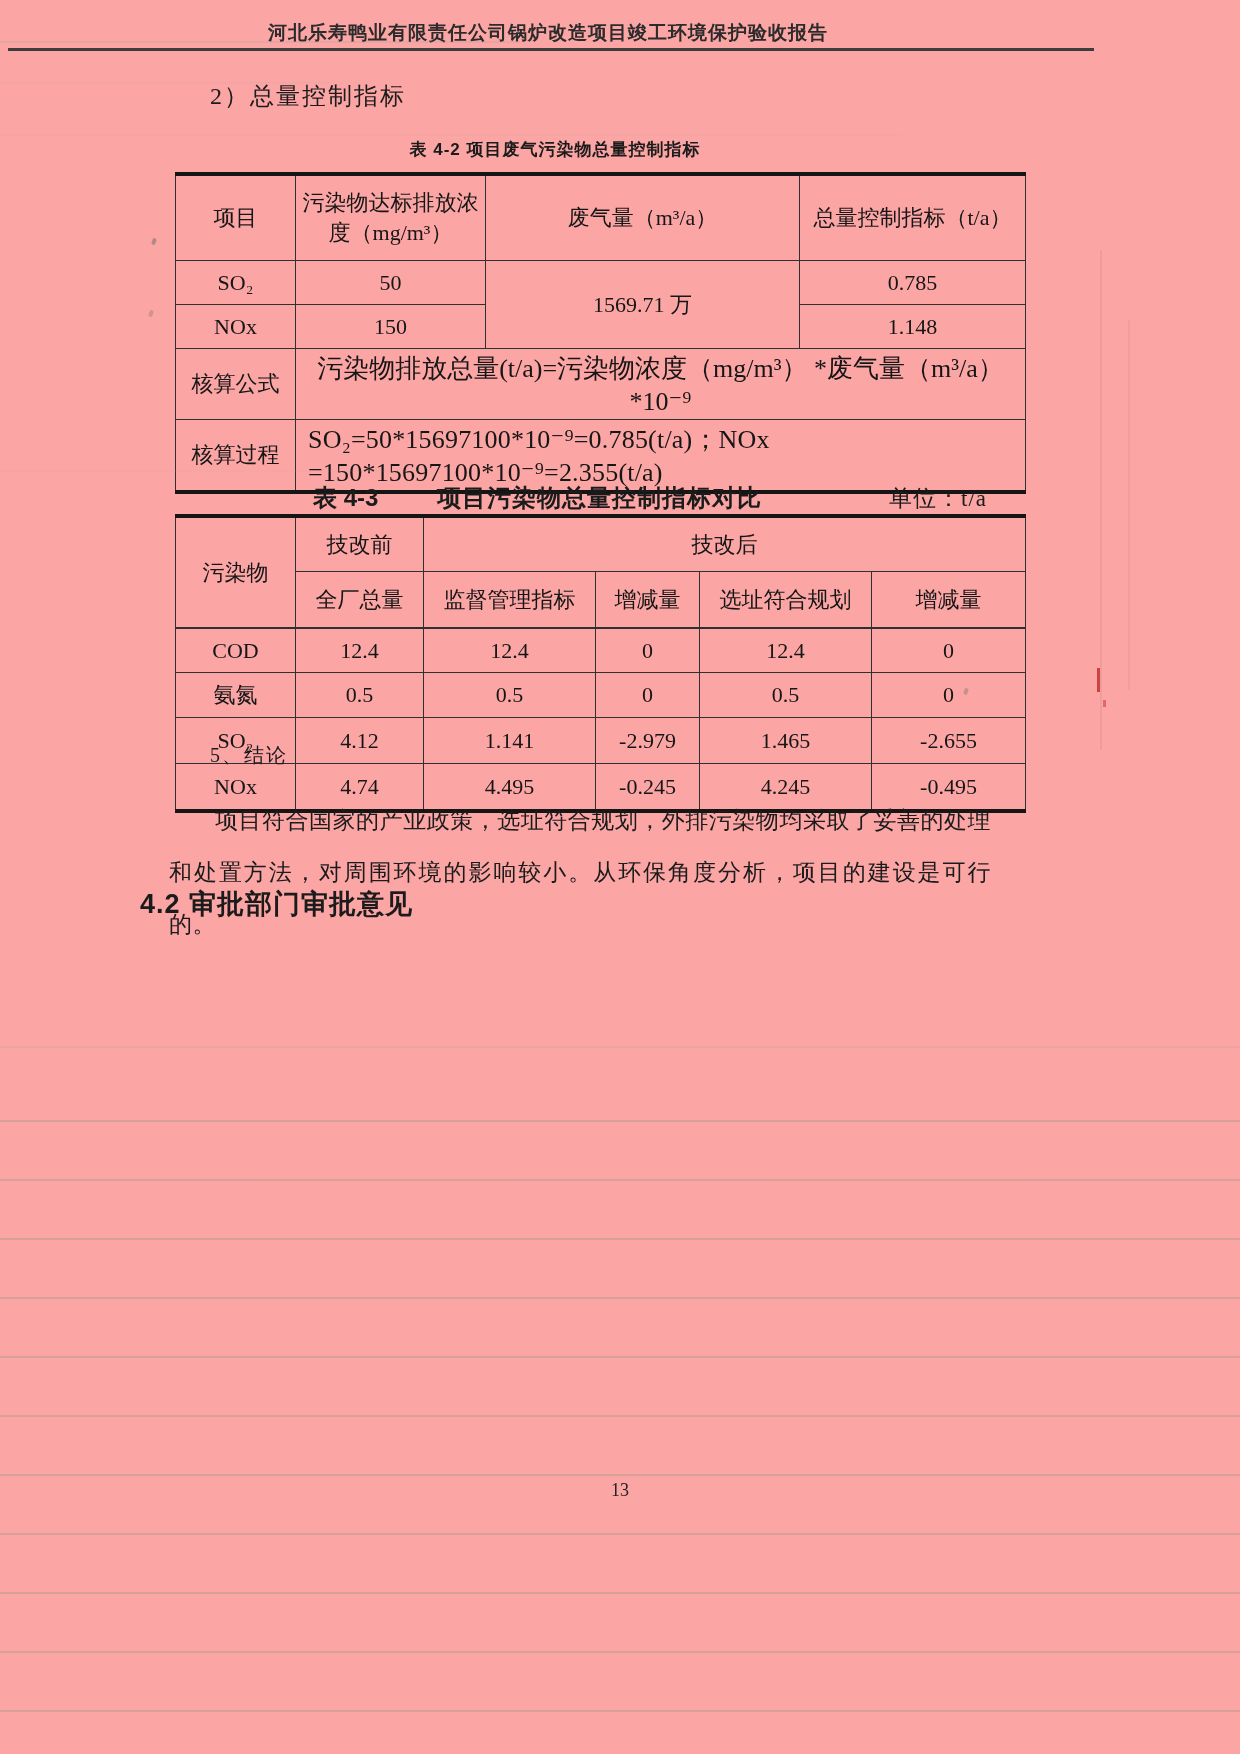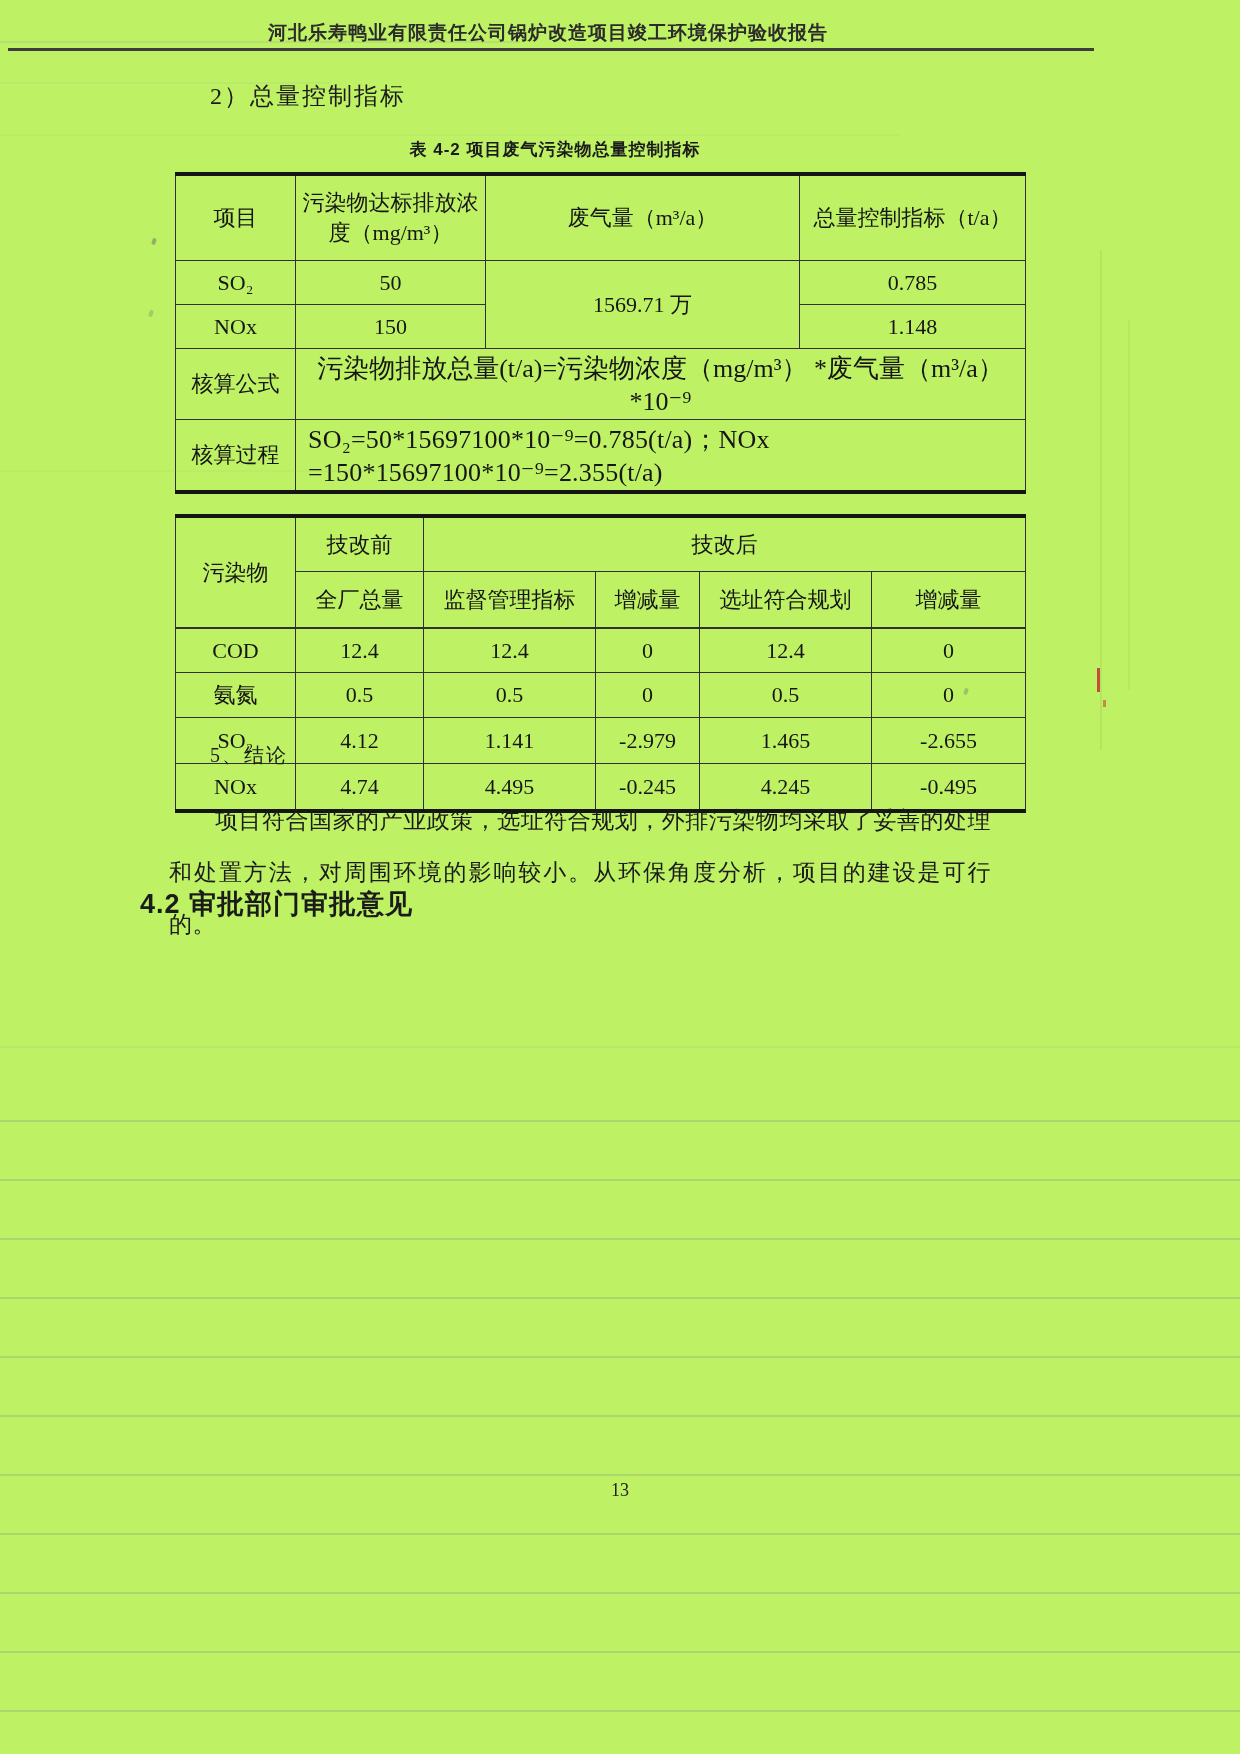--- a/index.html
+++ b/index.html
@@ -1,18 +1,18 @@
 <!DOCTYPE html>
 <html><head>
 <meta charset="utf-8">
 <style>
   html,body{margin:0;padding:0;background:#ffffff;}
   .page{
     position:relative;width:1240px;height:1754px;margin:0 auto;
-    background:#bef264;overflow:hidden;color:#1b1b1b;
+    background:#fca5a5;overflow:hidden;color:#1b1b1b;
     font-family:"Liberation Serif","DejaVu Serif",serif;
   }
   
   .doc-header-title{
     position:absolute;top:20px;left:0;width:1096px;text-align:center;
     font-family:"Liberation Sans","DejaVu Sans",sans-serif;
     font-weight:700;font-size:19px;color:#2b2b2b;letter-spacing:1px;
   }
   .header-rule{position:absolute;top:48px;left:8px;width:1086px;height:3px;background:#3d3d3d;}
   
@@ -120,20 +120,25 @@
         <td>核算公式</td>
         <td colspan="3" class="formula-cell">污染物排放总量(t/a)=污染物浓度（mg/m³） *废气量（m³/a） *10⁻⁹</td>
       </tr>
       <tr class="h50">
         <td>核算过程</td>
         <td colspan="3" class="process-cell">SO₂=50*15697100*10⁻⁹=0.785(t/a)；NOx =150*15697100*10⁻⁹=2.355(t/a)</td>
       </tr>
     </tbody>
   </table>
 
+  <div class="t43-titlebar">
+    <span class="t43-label">表 4-3</span>
+    <span class="t43-title">项目污染物总量控制指标对比</span>
+    <span class="t43-unit">单位：t/a</span>
+  </div>
 
   <table class="tbl tbl-43">
     <colgroup>
       <col style="width:120px">
         <col style="width:128px">
         <col style="width:172px">
       <col style="width:104px">
         <col style="width:172px">
         <col style="width:154px">
     </colgroup>

